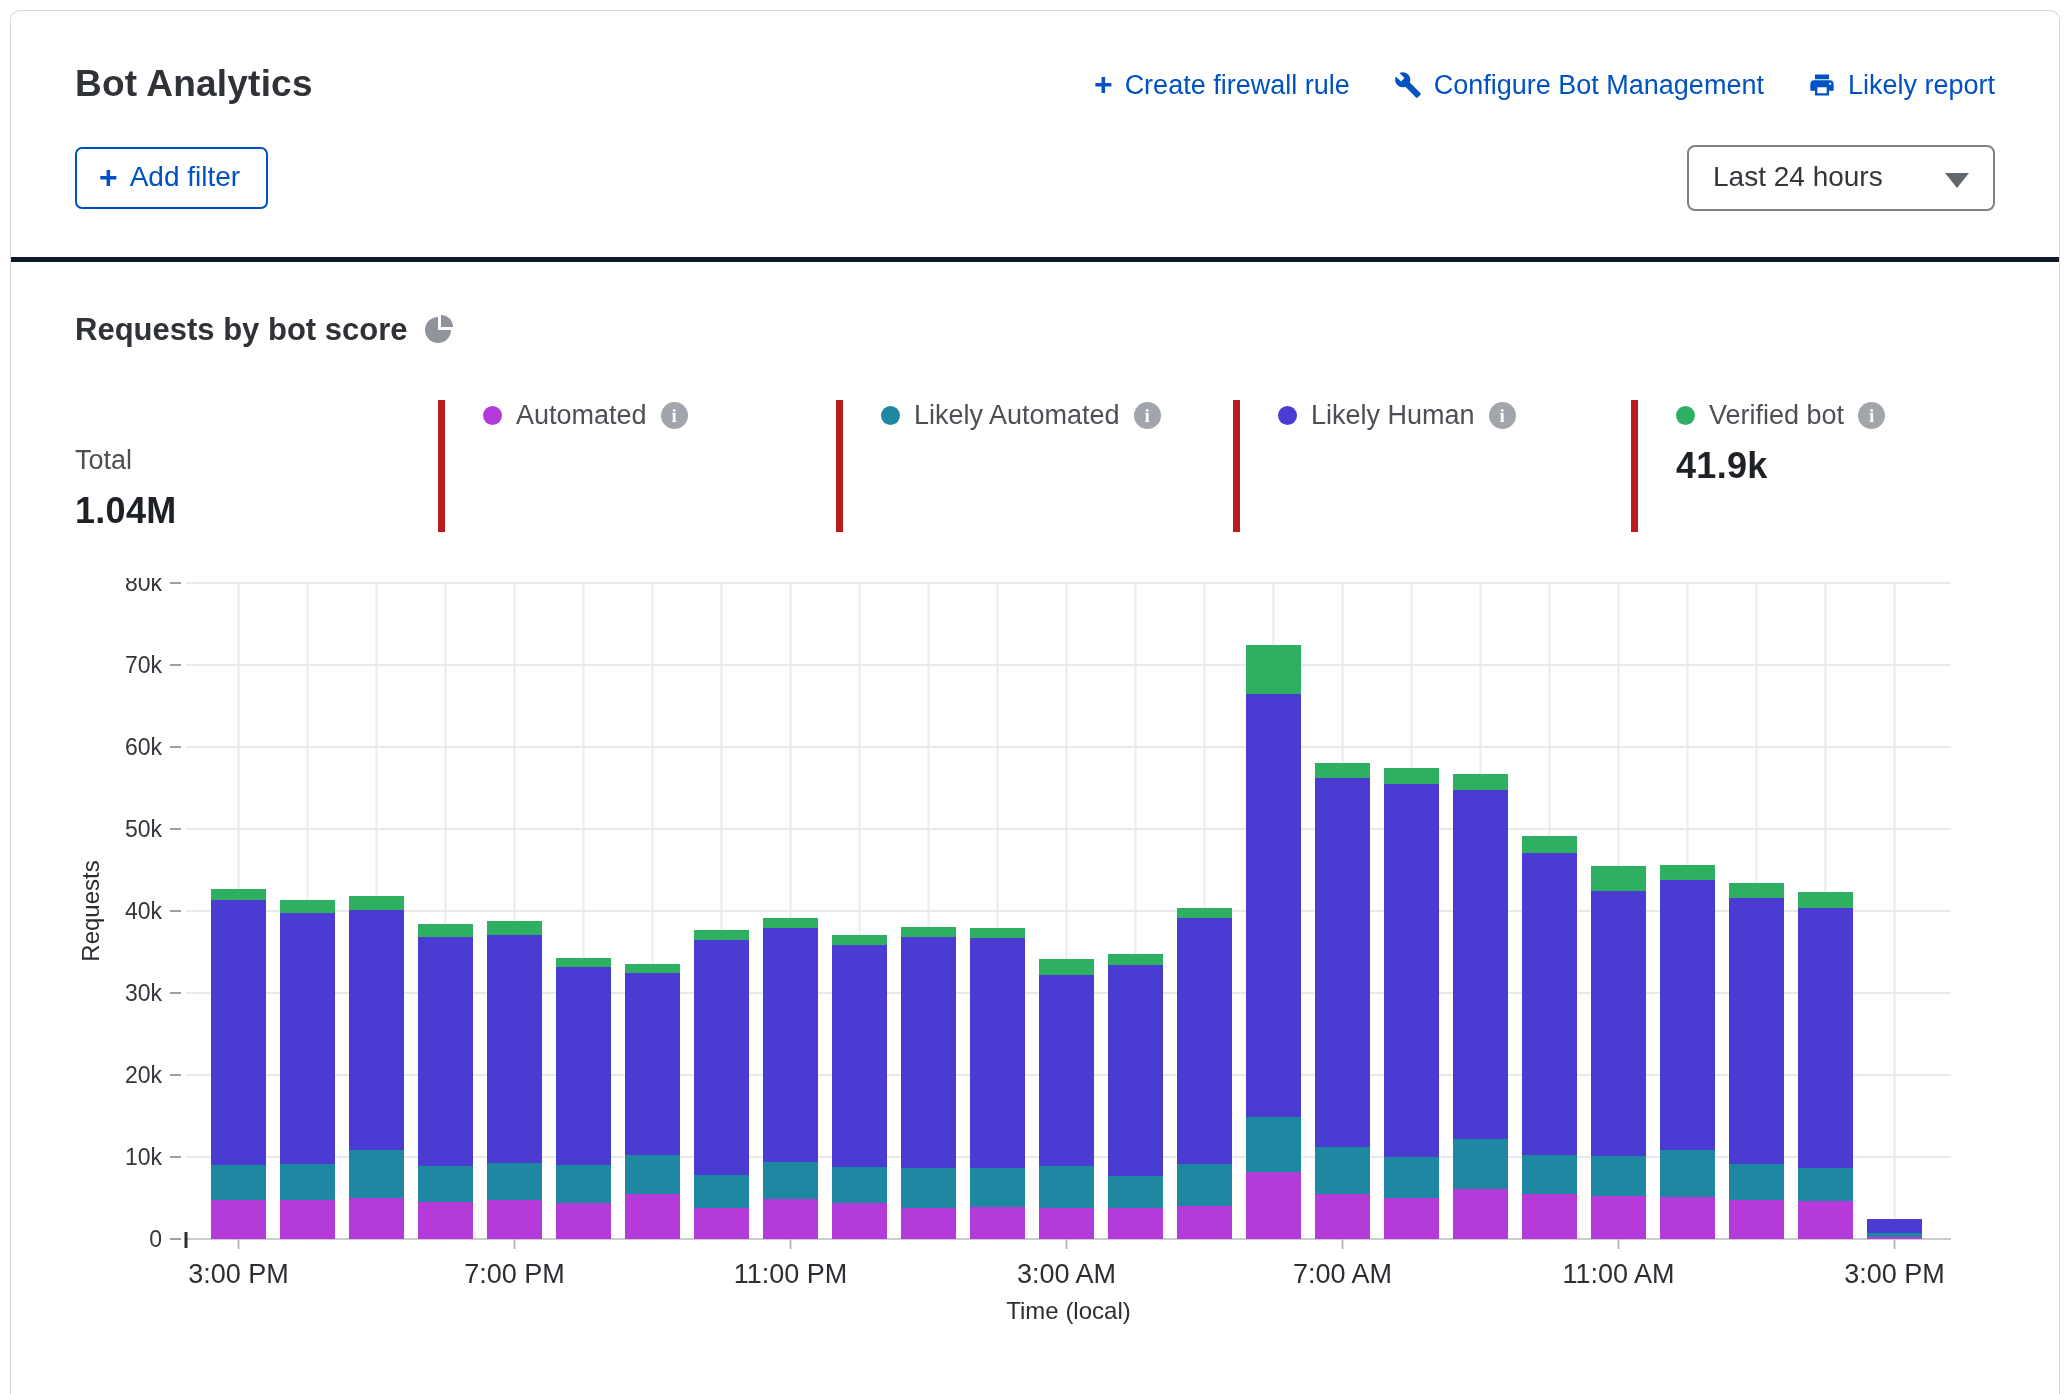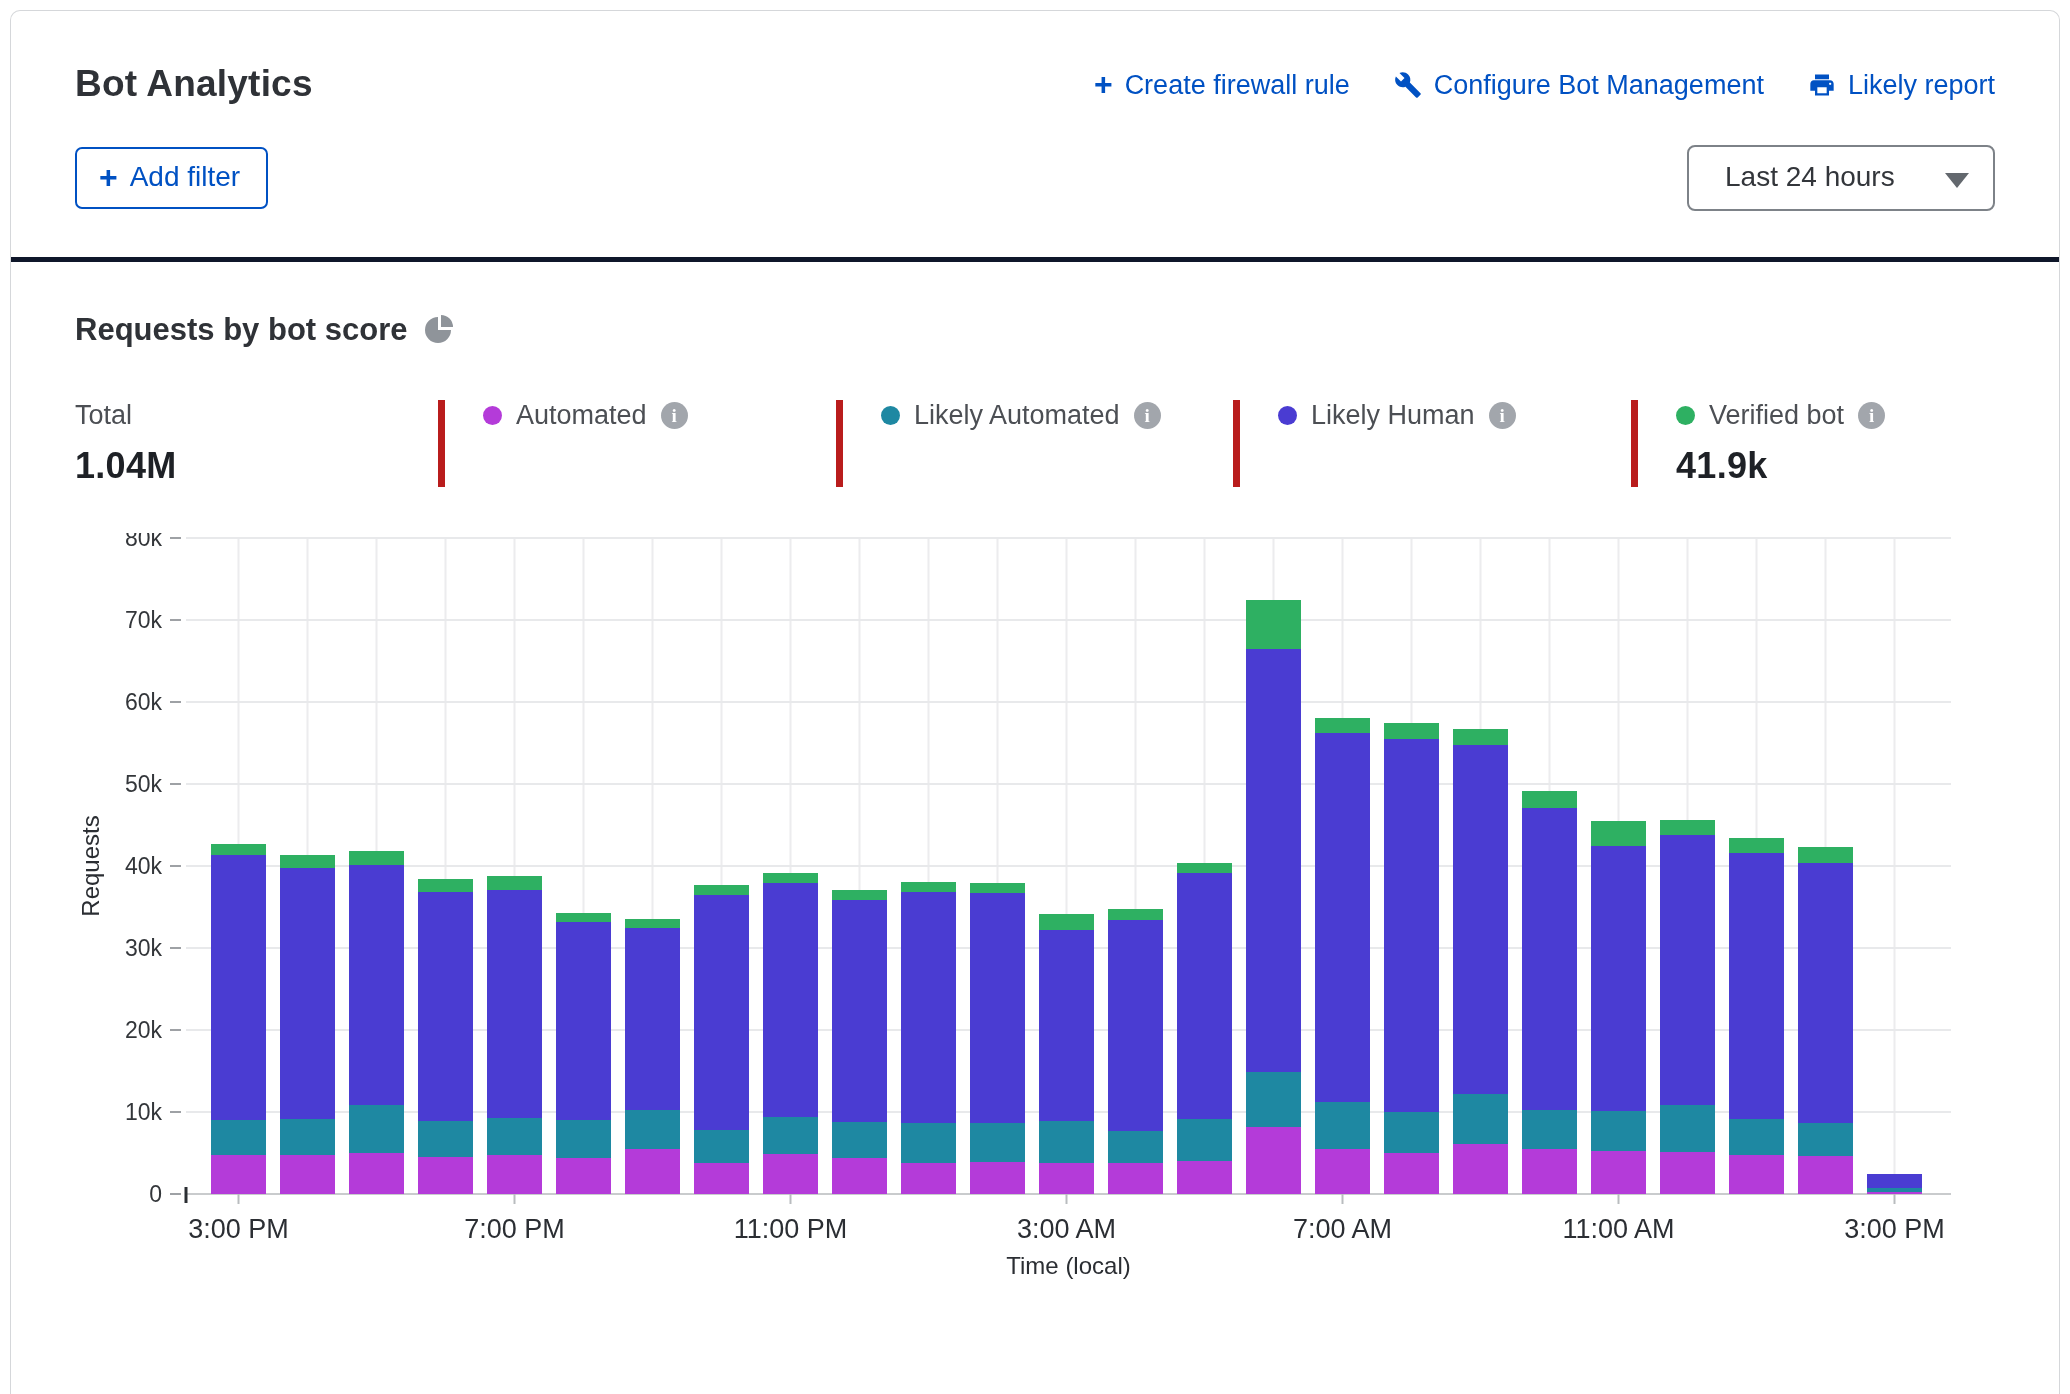--- a/index.html
+++ b/index.html
@@ -20,33 +20,33 @@
   .action-link svg { display: block; }
   .filter-row { display: flex; align-items: center; justify-content: space-between;
     margin-top: 40px; padding-bottom: 46px; }
   .add-filter-btn { display: inline-flex; align-items: center; gap: 12px;
     border: 2px solid #0051c3; border-radius: 7px; background: #fff; color: #0051c3;
     font-size: 28px; padding: 12px 26px 14px 22px; cursor: pointer;
     font-family: inherit; }
   .add-filter-btn .plus-glyph { font-size: 32px; font-weight: 600; line-height: 1; }
   .time-select { position: relative; display: inline-flex; align-items: center;
     border: 2px solid #7d8288; border-radius: 8px; background: #fff;
-    padding: 14px 70px 16px 36px; font-size: 28px; color: #33363b; cursor: pointer;
+    padding: 14px 70px 16px 24px; font-size: 28px; color: #33363b; cursor: pointer;
     min-width: 308px; }
   .caret-down { position: absolute; right: 24px; top: 50%; margin-top: -5px;
     width: 0; height: 0; border-left: 12px solid transparent;
     border-right: 12px solid transparent; border-top: 15px solid #63686e; }
   .card-body { padding: 50px 64px 0 64px; }
   .section-title-row { display: flex; align-items: center; gap: 16px; }
   .section-title { font-size: 31px; font-weight: 700; color: #2f3237; }
   .pie-icon { display: block; }
   .stats-row { display: flex; margin-top: 52px; }
   .stat { padding-right: 30px; }
   .stat + .stat { border-left: 7px solid #b91c1c; padding-left: 38px; }
-  .stat-0 { width: 363px; }
+  .stat-0 { width: 363px; margin-top: 45px; }
   .stat-1 { width: 398px; } .stat-2 { width: 397px; } .stat-3 { width: 398px; }
   .stat-label-row { display: flex; align-items: center; gap: 14px; font-size: 27px; color: #4c4f54; }
   .legend-dot { width: 19px; height: 19px; border-radius: 50%; display: inline-block; }
   .info-icon { width: 27px; height: 27px; border-radius: 50%; background: #a2a6ac;
     color: #fff; font-size: 19px; font-weight: 700; display: inline-flex;
     align-items: center; justify-content: center; font-family: "Liberation Serif", serif;
     cursor: pointer; }
   .stat-value { font-size: 36px; font-weight: 700; color: #1e2126; margin-top: 14px; letter-spacing: .3px; }
   .chart-wrap { margin-top: 46px; }
   #chart-svg text { font-family: "Liberation Sans", "DejaVu Sans", sans-serif; }

